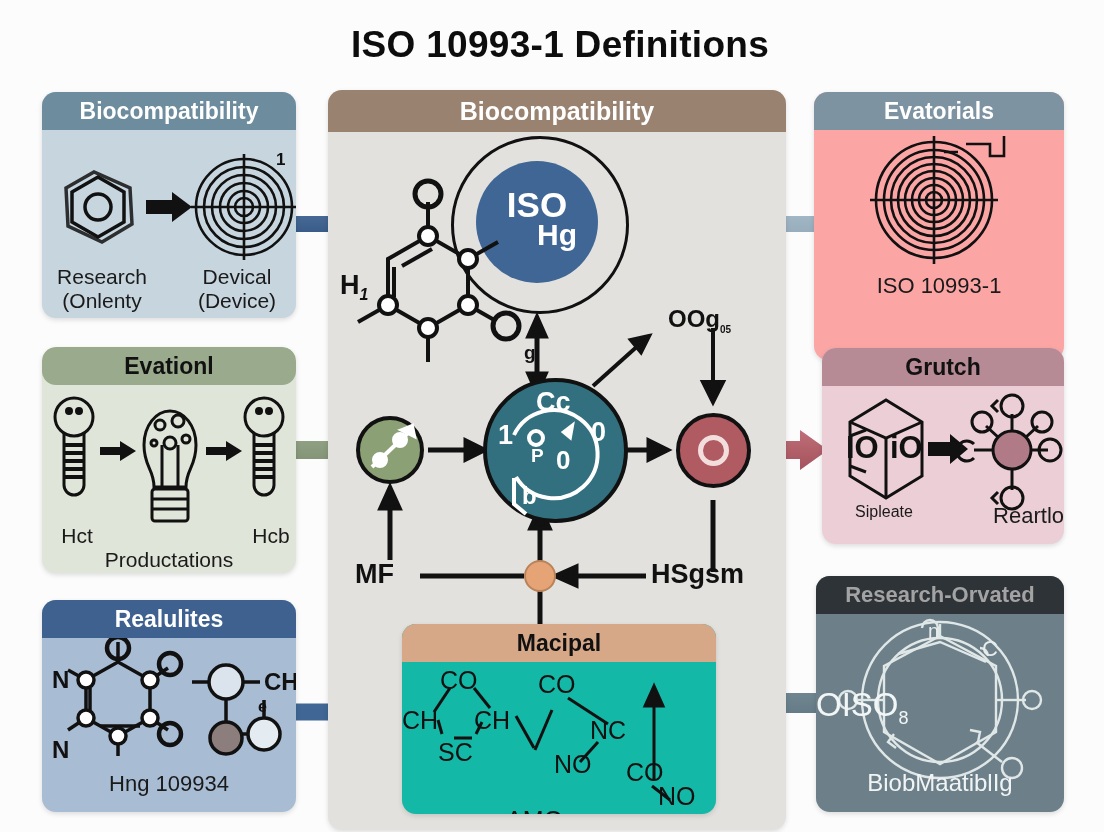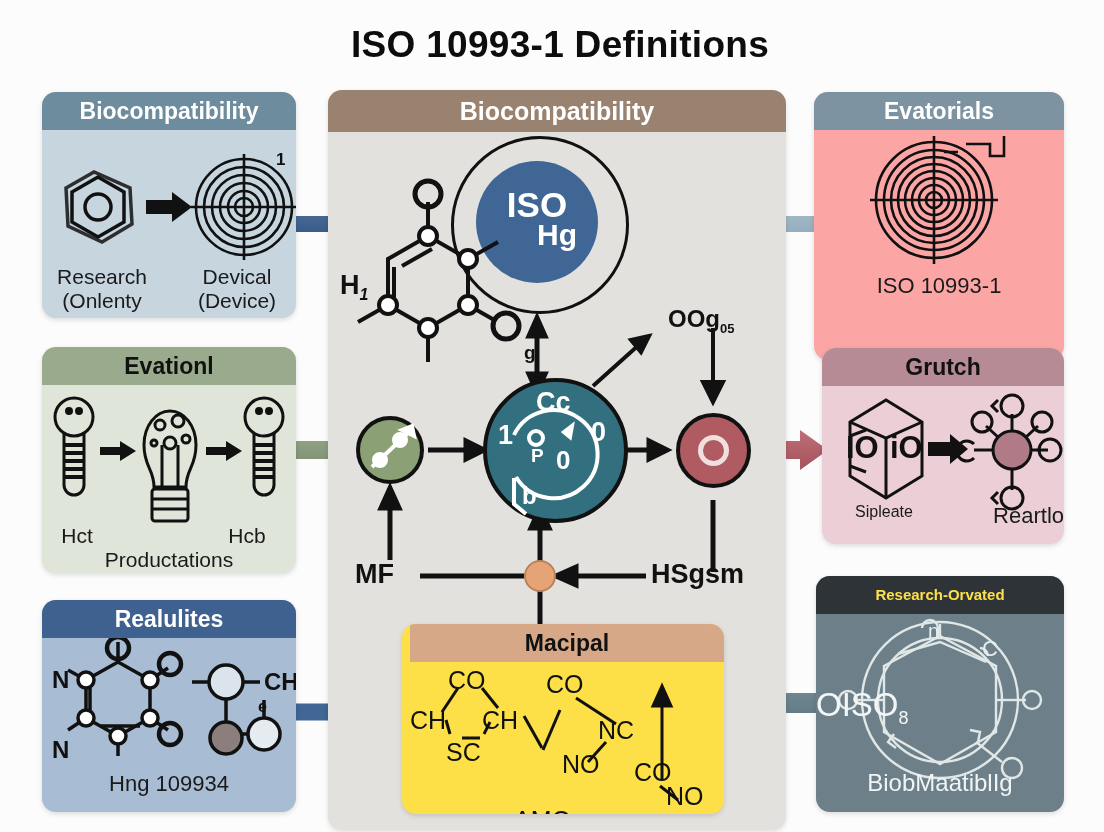--- a/index.html
+++ b/index.html
@@ -233,21 +233,21 @@
     <div class="node-label" style="left:203px;top:355px;color:#fff;font-size:19px;">P</div>
     <div class="node-label" style="left:228px;top:355px;color:#fff;font-size:26px;">0</div>
     <div class="node-label" style="left:194px;top:392px;color:#fff;font-size:24px;">b</div>
 
     <div class="circ" style="left:348px;top:323px;width:75px;height:75px;background:#b05a62;border:4px solid #111;box-sizing:border-box;"></div>
     <div class="circ" style="left:370px;top:345px;width:31px;height:31px;border:5px solid #f3dede;box-sizing:border-box;"></div>
 
     <div class="circ" style="left:196px;top:470px;width:32px;height:32px;background:#e6a476;border:2px solid #b9835a;box-sizing:border-box;"></div>
 
     <div class="node-label" style="left:340px;top:215px;">
-      <span>OOg</span><sub style="font-size:13px;">05</sub>
+      <span>OOg</span><sub style="font-size:10px;">05</sub>
     </div>
 
     <div class="node-label" style="left:27px;top:469px;font-size:27px;">MF</div>
     <div class="node-label" style="left:323px;top:469px;font-size:27px;">HSgsm</div>
   </div>
 
   <div class="card" style="left:42px;top:92px;width:254px;height:226px;background:#c6d5de;">
     <div class="hdr" style="background:#6d8c9e;color:#fff;">Biocompatibility</div>
     <div class="body" style="height:188px;">
       <svg class="ov" width="254" height="188">
@@ -275,21 +275,21 @@
       </svg>
       <div style="position:absolute;left:234px;top:20px;font-size:17px;font-weight:bold;color:#111;">1</div>
       <div class="cap" style="left:6px;top:136px;width:108px;">Research</div>
       <div class="cap" style="left:6px;top:160px;width:108px;">(Onlenty</div>
       <div class="cap" style="left:140px;top:136px;width:110px;">Devical</div>
       <div class="cap" style="left:140px;top:160px;width:110px;">(Device)</div>
     </div>
   </div>
 
   <div class="card" style="left:42px;top:347px;width:254px;height:226px;background:#dfe5d8;">
-    <div class="hdr" style="background:#9aaa8c;color:#111;">Evationl</div>
+    <div class="hdr" style="background:#9aaa8c;color:#111;border-radius:14px;">Evationl</div>
     <div class="body" style="height:188px;">
       <svg class="ov" width="254" height="188">
 
         <g stroke="#111" stroke-width="3" fill="none">
           <circle cx="32" cy="32" r="19"></circle>
           <path d="M22 48 L22 100 a10 10 0 0 0 20 0 L42 48"></path>
           <g stroke-width="4">
             <line x1="22" y1="60" x2="42" y2="60"></line>
               <line x1="22" y1="68" x2="42" y2="68"></line>
             <line x1="22" y1="76" x2="42" y2="76"></line>
@@ -330,21 +330,21 @@
               <line x1="212" y1="68" x2="232" y2="68"></line>
             <line x1="212" y1="76" x2="232" y2="76"></line>
               <line x1="212" y1="84" x2="232" y2="84"></line>
             <line x1="212" y1="92" x2="232" y2="92"></line>
           </g>
           <circle cx="217" cy="26" r="2.5" fill="#111"></circle>
             <circle cx="227" cy="26" r="2.5" fill="#111"></circle>
         </g>
       </svg>
       <div class="cap" style="left:2px;top:140px;width:66px;">Hct</div>
-      <div class="cap" style="left:172px;top:140px;width:66px;">Hcb</div>
+      <div class="cap" style="left:196px;top:140px;width:66px;">Hcb</div>
       <div class="cap" style="left:0px;top:164px;width:254px;">Productations</div>
     </div>
   </div>
 
   <div class="card" style="left:42px;top:600px;width:254px;height:212px;background:#a8bcd4;">
     <div class="hdr" style="background:#3f618f;color:#fff;">Realulites</div>
     <div class="body" style="height:174px;">
       <svg class="ov" width="254" height="174">
         <g stroke="#111" stroke-width="3.5" fill="none">
           <path d="M44 42 L76 24 L108 42 L108 80 L76 98 L44 80 Z"></path>
@@ -446,21 +446,21 @@
         <circle cx="190" cy="64" r="19" fill="#b07b87" stroke="#111" stroke-width="3"></circle>
       </svg>
       <div class="cap" style="left:0px;top:118px;width:124px;font-size:16px;">Sipleate</div>
       <div class="cap" style="left:124px;top:118px;width:118px;font-size:22px;text-align:right;">Reartlo</div>
       <div style="position:absolute;left:24px;top:44px;font-size:31px;font-weight:bold;color:#111;">IO</div>
       <div style="position:absolute;left:68px;top:44px;font-size:31px;font-weight:bold;color:#111;">iO</div>
     </div>
   </div>
 
   <div class="card" style="left:816px;top:576px;width:248px;height:236px;background:#6d8089;">
-    <div class="hdr" style="background:#2e3338;color:#fde047;font-size:15px;">Research-Orvated</div>
+    <div class="hdr" style="background:#2e3338;color:#a3a3a3;font-size:22px;">Research-Orvated</div>
     <div class="body" style="height:198px;">
       <svg class="ov" width="248" height="198">
         <g stroke="#e7eced" stroke-width="2.4" fill="none" opacity=".95">
           <circle cx="124" cy="86" r="78"></circle>
           <circle cx="124" cy="86" r="62"></circle>
           <path d="M124 22 L180 52 L180 118 L124 150 L68 118 L68 52 Z"></path>
           <path d="M82 40 L124 28 L170 48"></path>
           <line x1="124" y1="22" x2="124" y2="10"></line>
           <line x1="68" y1="86" x2="40" y2="86"></line>
           <line x1="180" y1="86" x2="210" y2="86"></line>
@@ -476,21 +476,21 @@
       </svg>
       <div style="position:absolute;left:0;top:72px;width:248px;color:#f2f6f7;font-size:33px;font-weight:500;">
         <span>OISO</span><sub style="font-size:18px;">8</sub>
       </div>
       <div style="position:absolute;left:112px;top:6px;font-size:20px;color:#e7eced;">n</div>
       <div style="position:absolute;left:166px;top:22px;font-size:22px;color:#e7eced;">C</div>
       <div class="cap" style="left:0px;top:156px;width:248px;font-size:24px;color:#f0f4f5;">BiobMaatiblIg</div>
     </div>
   </div>
 
-  <div class="card" style="left:402px;top:624px;width:314px;height:190px;background:#fde047;padding-left:8px;">
+  <div class="card" style="left:402px;top:624px;width:314px;height:190px;background:#14b8a6;">
     <div class="hdr" style="background:#d6a887;color:#111;">Macipal</div>
     <div class="body" style="height:152px;">
       <svg class="ov" width="314" height="152">
         <g stroke="#111" stroke-width="3" fill="none">
 
           <path d="M32 50 L48 26"></path>
             <path d="M72 26 L88 46"></path>
           <path d="M40 72 L36 58"></path>
             <path d="M80 60 L74 72"></path>
           <path d="M52 76 L70 76"></path>

